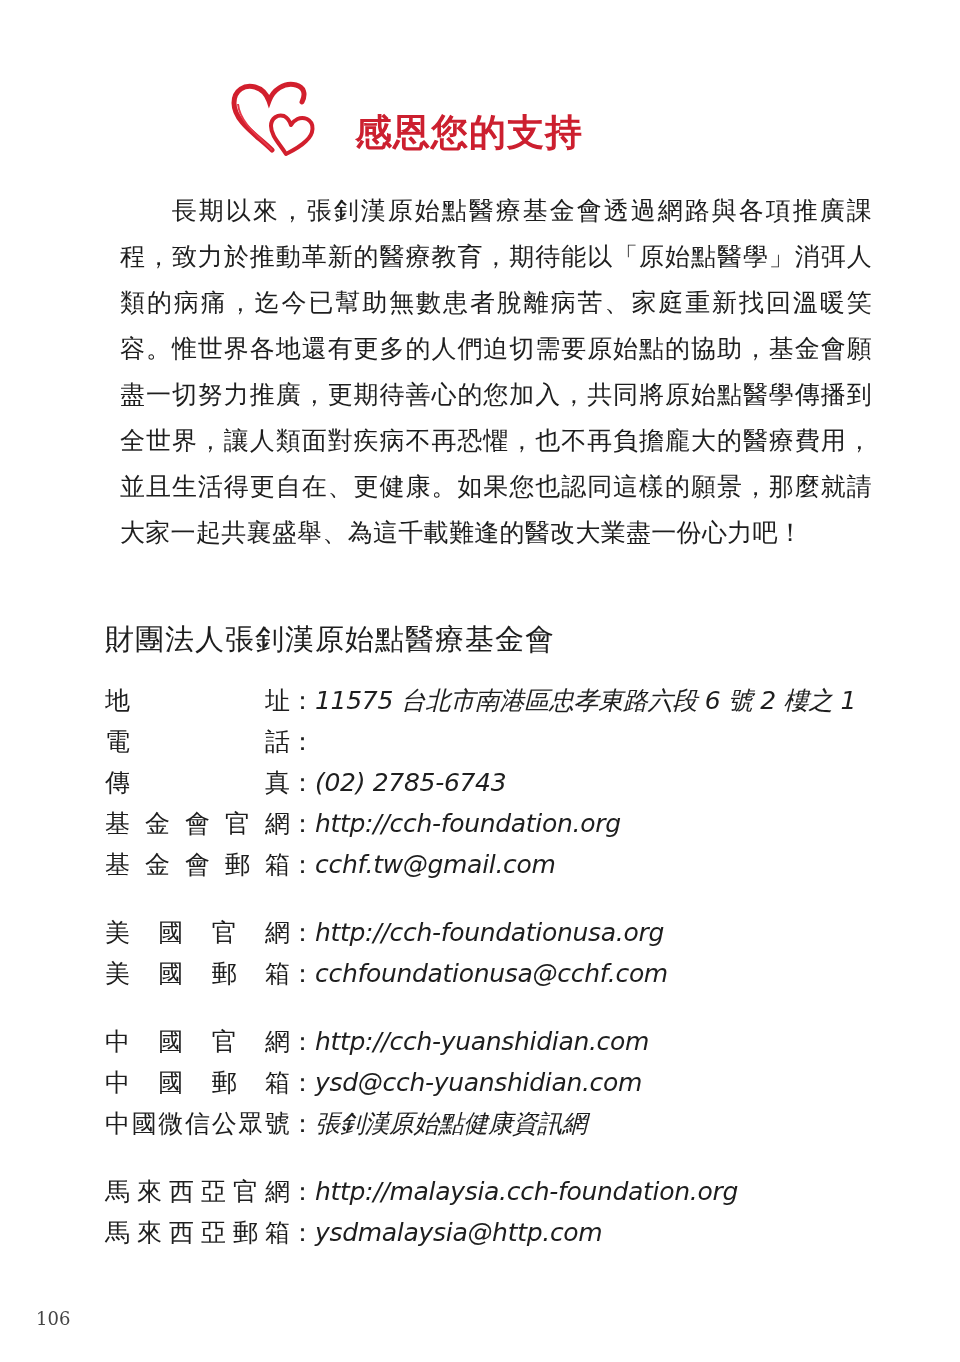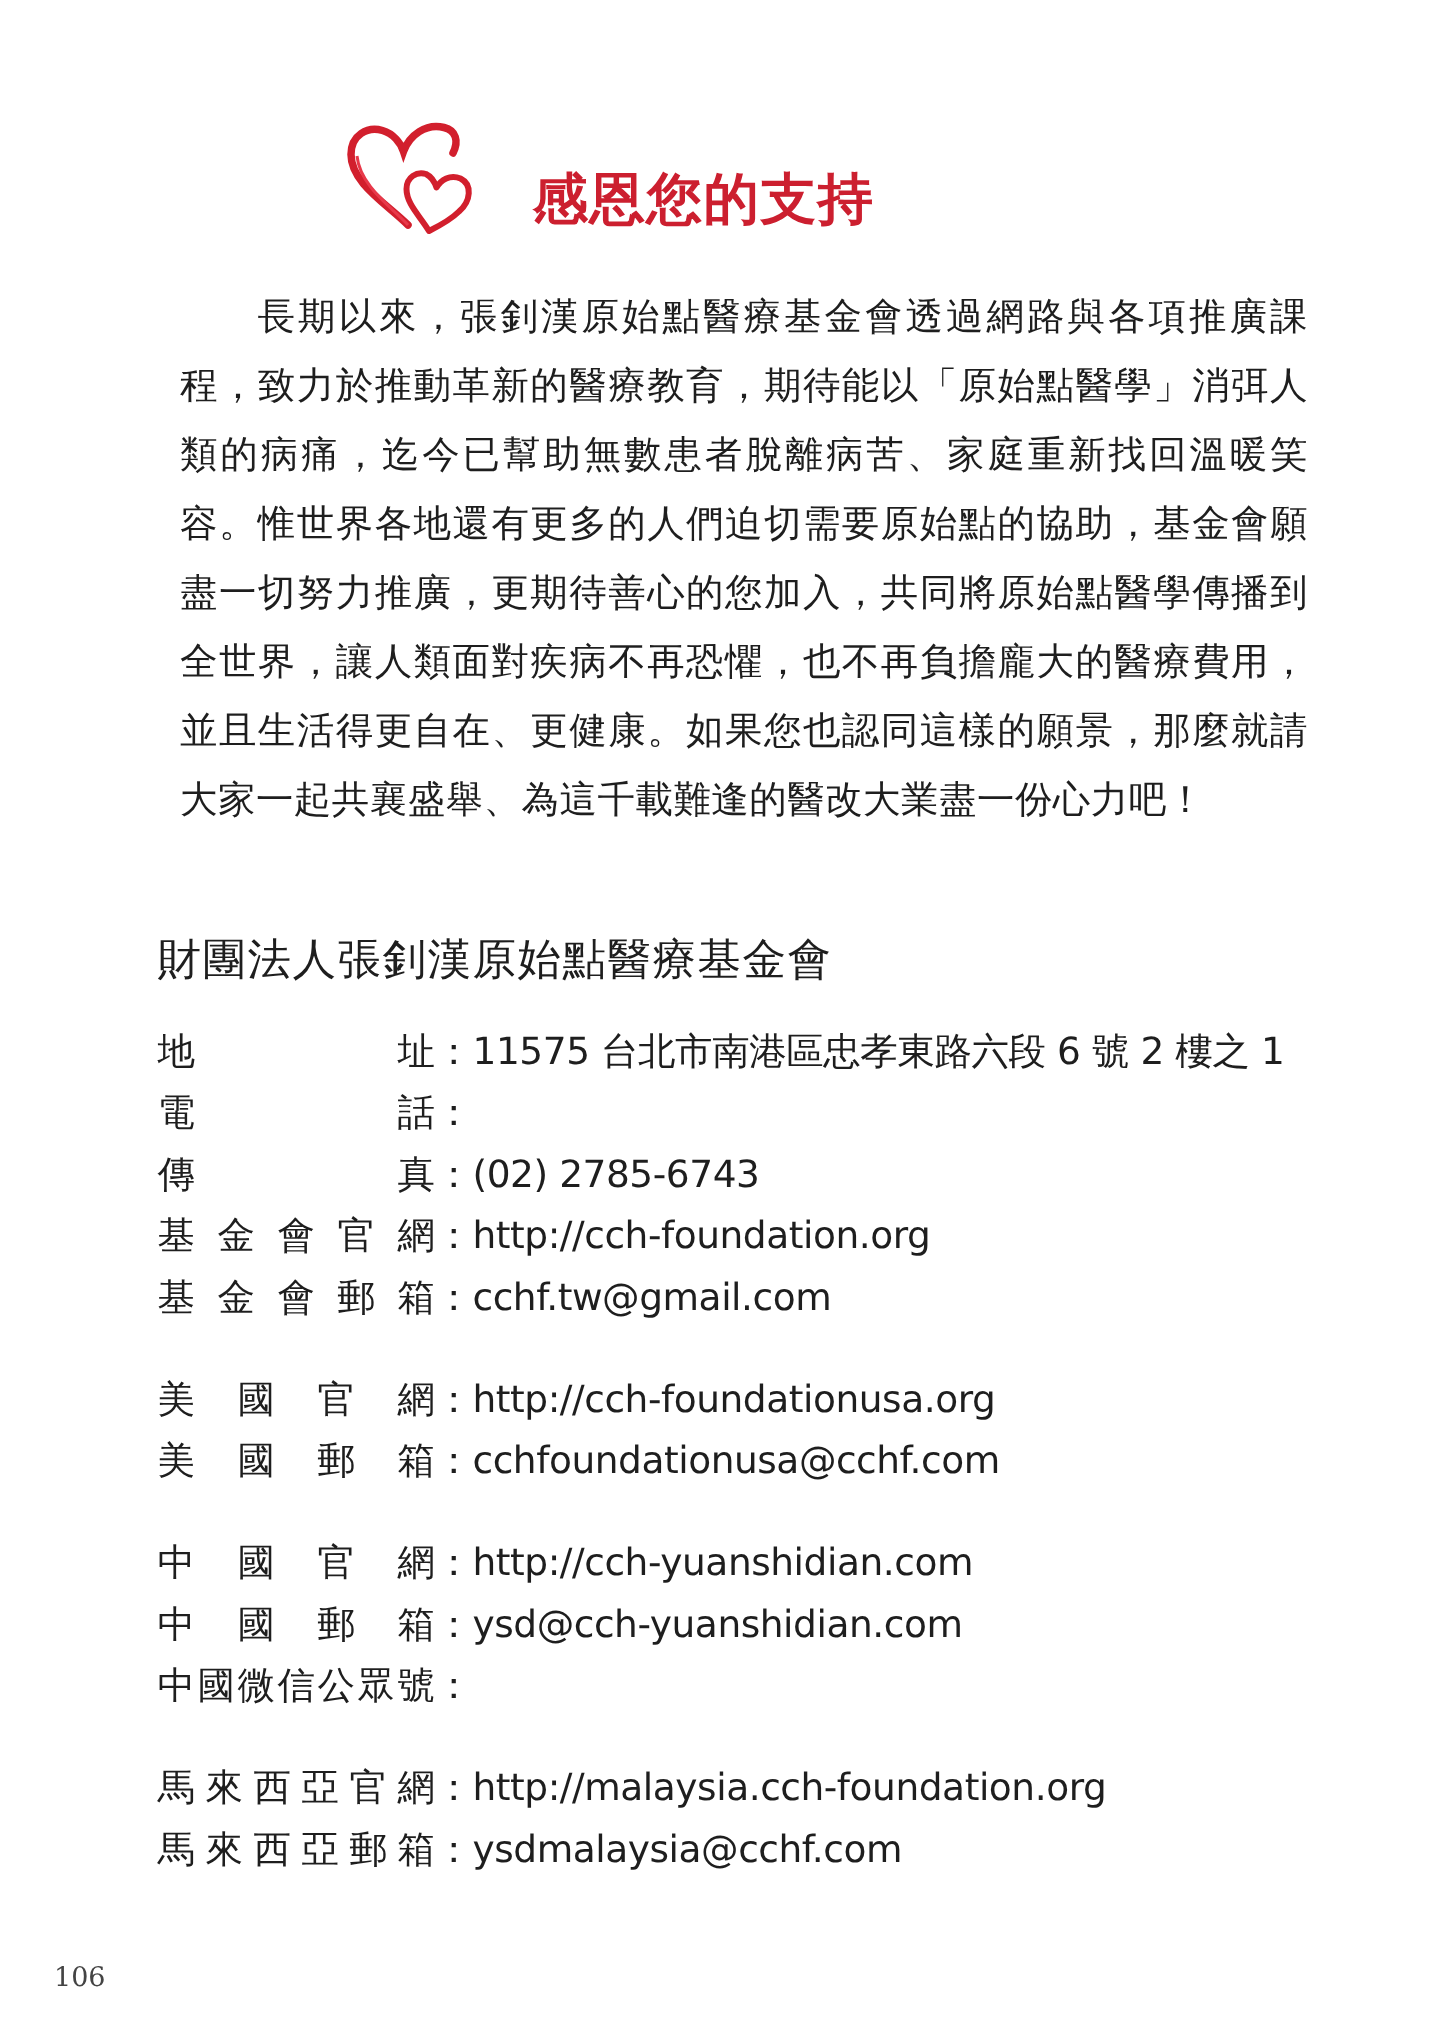--- a/index.html
+++ b/index.html
@@ -93,20 +93,21 @@
     width: 185px;
   }
   .colon {
     display: inline-block;
     width: 25px;
     text-align: center;
   }
   .contact-value {
     font-family: "DejaVu Sans", "Liberation Sans", sans-serif;
     letter-spacing: -0.3px;
+    font-style: italic;
   }
   .page-number {
     position: absolute;
     left: 36px;
     top: 1308px;
     font-family: "DejaVu Serif", "Liberation Serif", serif;
     font-size: 18px;
     color: #444;
     text-align: center;
   }
@@ -222,20 +223,21 @@
         <span class="label-flex">
           <span class="ch">中</span>
           <span class="ch">國</span>
           <span class="ch">微</span>
           <span class="ch">信</span>
           <span class="ch">公</span>
           <span class="ch">眾</span>
           <span class="ch">號</span>
         </span>
         <span class="colon">：</span>
+        <span class="contact-value">張釗漢原始點健康資訊網</span>
       </div>
     </div>
     <div class="contact-group">
       <div class="contact-row">
         <span class="label-flex">
           <span class="ch">馬</span>
           <span class="ch">來</span>
           <span class="ch">西</span>
           <span class="ch">亞</span>
           <span class="ch">官</span>
@@ -247,18 +249,18 @@
       <div class="contact-row">
         <span class="label-flex">
           <span class="ch">馬</span>
           <span class="ch">來</span>
           <span class="ch">西</span>
           <span class="ch">亞</span>
           <span class="ch">郵</span>
           <span class="ch">箱</span>
         </span>
         <span class="colon">：</span>
-        <span class="contact-value">ysdmalaysia@cchf.com</span>
+        <span class="contact-value">ysdmalaysia@http.com</span>
       </div>
     </div>
   </div>
 
 <div class="page-number">106</div>
 
 </body></html>

